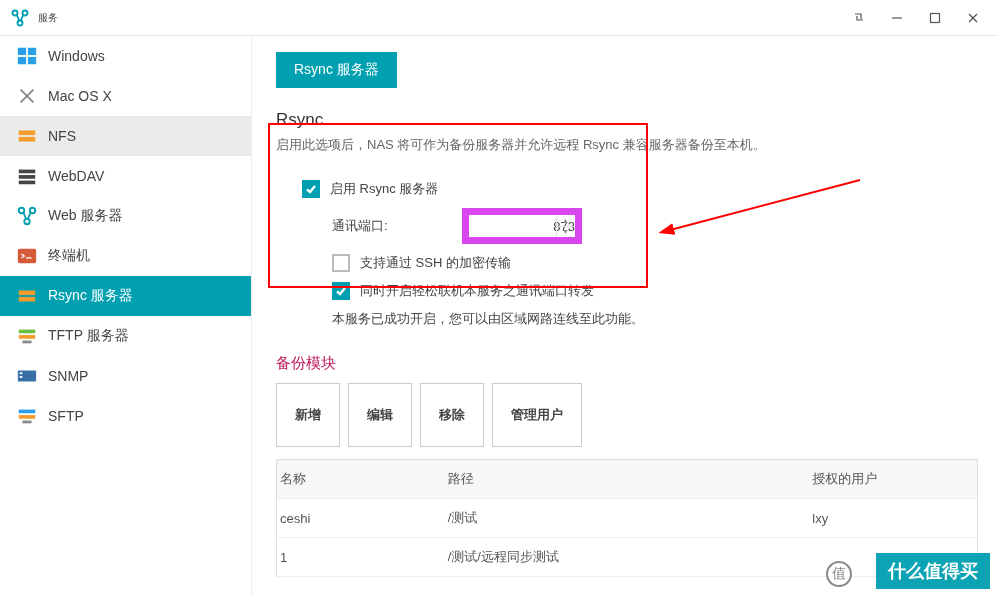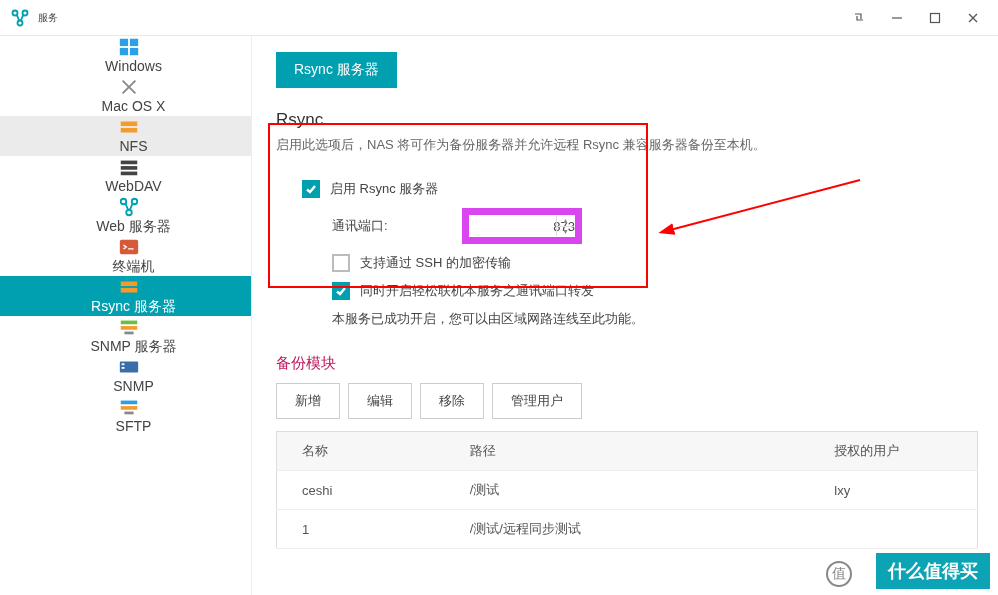--- a/index.html
+++ b/index.html
@@ -11,21 +11,21 @@
     .titlebar-title { font-size: 10px; color: #444; flex: 1; }
     .window-controls { display: flex; align-items: center; gap: 4px; }
     .win-btn { width: 34px; height: 28px; display: flex; align-items: center; justify-content: center; cursor: default; color: #555; }
     .win-btn svg { width: 12px; height: 12px; }
 
     
     .container { display: flex; height: calc(100% - 36px); }
 
     
     .sidebar { width: 252px; border-right: 1px solid #eee; background: #fff; }
-    .sb-item { height: 40px; display: flex; align-items: center; padding-left: 16px; cursor: pointer; color: #444; font-size: 14px; flex-direction: column; }
+    .sb-item { height: 40px; display: flex; align-items: center; padding-left: 16px; cursor: pointer; color: #444; font-size: 14px; }
     .sb-item .sb-icon { width: 22px; height: 22px; margin-right: 10px; display: flex; align-items: center; justify-content: center; }
     .sb-item.active-sub { background: #ebebeb; }
     .sb-item.highlighted { background: #00a0b0; color: #fff; }
 
     
     .main { flex: 1; padding: 16px 20px 0 24px; position: relative; overflow: hidden; }
     .page-tab { display: inline-block; background: #00a0b0; color: #fff; padding: 9px 18px; font-size: 14px; margin-bottom: 22px; }
     
     .section-title { font-size: 17px; color: #333; margin-bottom: 6px; }
     .section-desc { font-size: 13px; color: #666; margin-bottom: 14px; }
@@ -47,24 +47,24 @@
 
     .status-row { padding-left: 44px; font-size: 13px; color: #444; margin: 10px 0 18px 0; }
 
     .redbox { position: absolute; border: 2px solid #ff0000; left: 268px; top: 123px; width: 380px; height: 165px; pointer-events: none; }
     .arrow { position: absolute; left: 650px; top: 170px; pointer-events: none; }
     .arrow svg { width: 220px; height: 120px; }
 
     
     .sub-title { font-size: 15px; color: #be185d; margin-bottom: 10px; }
     .btn-row { display: flex; gap: 8px; margin-bottom: 12px; }
-    .btn { border: 1px solid #ccc; padding: 8px 18px; font-size: 13px; color: #444; background: #fff; cursor: pointer; }
+    .btn { border: 1px solid #ccc; padding: 22px 18px; font-size: 13px; color: #444; background: #fff; cursor: pointer; font-weight: bold; }
 
     .tbl { width: 100%; border: 1px solid #ddd; border-collapse: collapse; font-size: 13px; }
-    .tbl th, .tbl td { text-align: left; padding: 10px 25px; border-bottom: 1px solid #eee; color: #555; }
+    .tbl th, .tbl td { text-align: left; padding: 10px 3px; border-bottom: 1px solid #eee; color: #555; }
     .tbl th { background: #f7f7f7; font-weight: normal; }
     .tbl tr.srow { background: #f2f2f2; }
 
     
     .watermark { position: absolute; right: 8px; bottom: 6px; display: flex; background: #00a0b0; color: #fff; padding: 6px 12px; font-size: 18px; font-weight: bold; opacity: 0.95; }
     .wm-circle { width: 26px; height: 26px; border-radius: 50%; border: 2px solid #888; color: #888; display: inline-flex; align-items: center; justify-content: center; font-size: 14px; margin-right: 6px; background: rgba(255,255,255,0.6); position: absolute; right: 140px; bottom: 8px; }
   </style>
 </head>
 <body>
 
@@ -175,21 +175,21 @@
       <span>Rsync 服务器</span>
     </div>
     <div class="sb-item">
       <span class="sb-icon">
           <svg viewBox="0 0 24 24">
             <rect x="3" y="5" width="18" height="4" fill="#6bbf3e"></rect>
             <rect x="3" y="11" width="18" height="4" fill="#f49b2d"></rect>
             <rect x="7" y="17" width="10" height="3" fill="#888"></rect>
           </svg>
         </span>
-      <span>SNMP 服务器</span>
+      <span>TFTP 服务器</span>
     </div>
     <div class="sb-item">
       <span class="sb-icon">
           <svg viewBox="0 0 24 24">
             <rect x="2" y="6" width="20" height="12" fill="#3a6ea8" rx="1"></rect>
             <rect x="4" y="8" width="3" height="2" fill="#fff"></rect>
             <rect x="4" y="12" width="3" height="2" fill="#fff"></rect>
           </svg>
         </span>
       <span>SNMP</span>

